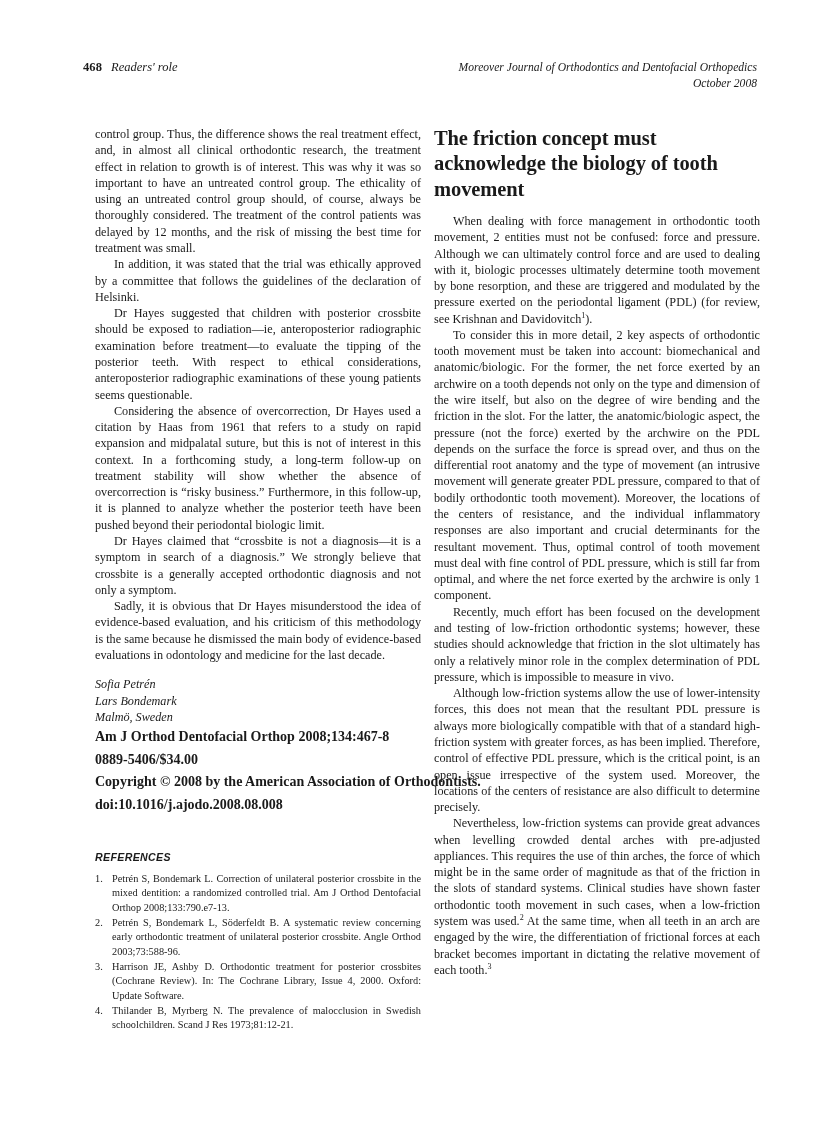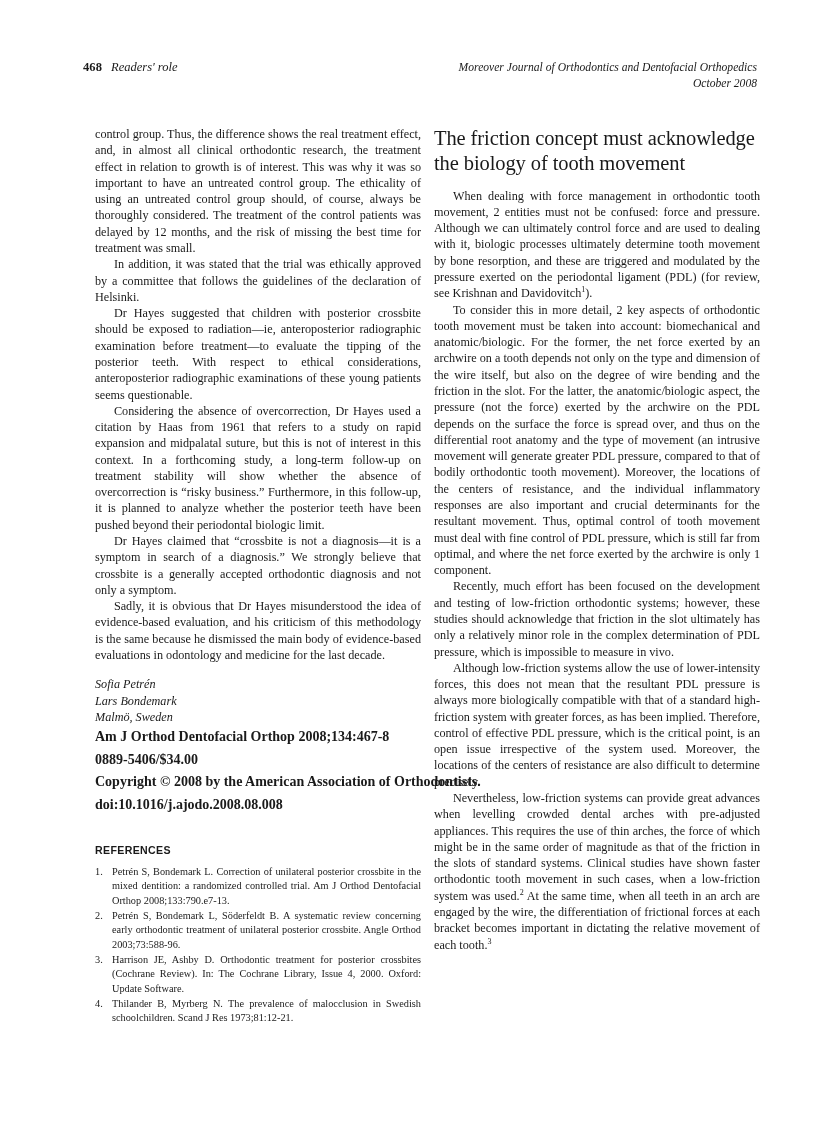--- a/index.html
+++ b/index.html
@@ -87,26 +87,27 @@
   .imprint {
     font-size: 14px;
     line-height: 1.62;
     text-align: left;
     font-weight: bold;
   }
   .imprint div { white-space: nowrap; }
 
   
   .ref-heading {
-    margin-top: 27px;
+    margin-top: 34px;
     margin-bottom: 9px;
     font-family: "Liberation Sans", "DejaVu Sans", sans-serif;
     font-weight: bold;
     font-size: 10.6px;
     letter-spacing: 0.35px;
+    font-style: italic;
   }
   ol.reflist {
     margin: 0;
     padding: 0;
     list-style: none;
   }
   ol.reflist li {
     position: relative;
     padding-left: 17px;
     margin-bottom: 0.5px;
@@ -118,21 +119,21 @@
     position: absolute;
     left: 0;
     top: 0;
     width: 13px;
     text-align: left;
   }
 
   
   h1.article-title {
     margin: 0 0 11px 0;
-    font-weight: normal;
+    font-weight: bold;
     font-size: 20.5px;
     line-height: 1.235;
     letter-spacing: -0.1px;
     text-align: left;
   }
 
   sup.ref {
     font-size: 0.66em;
     vertical-align: super;
     line-height: 0;

